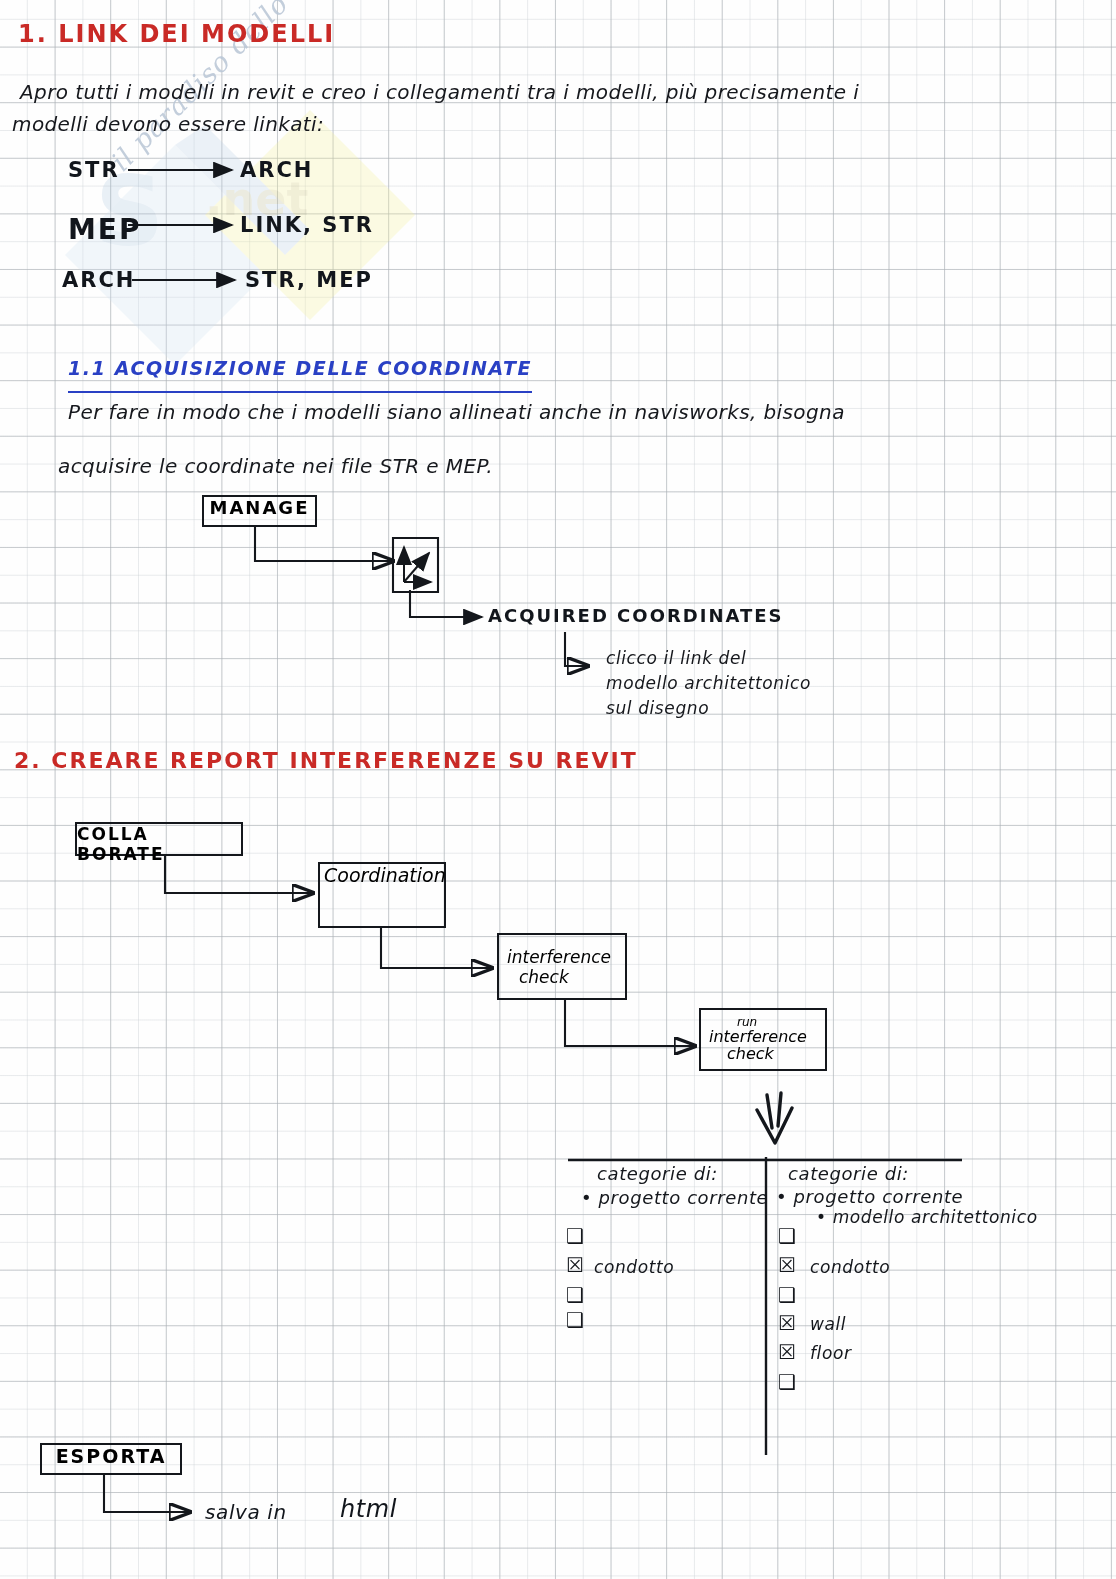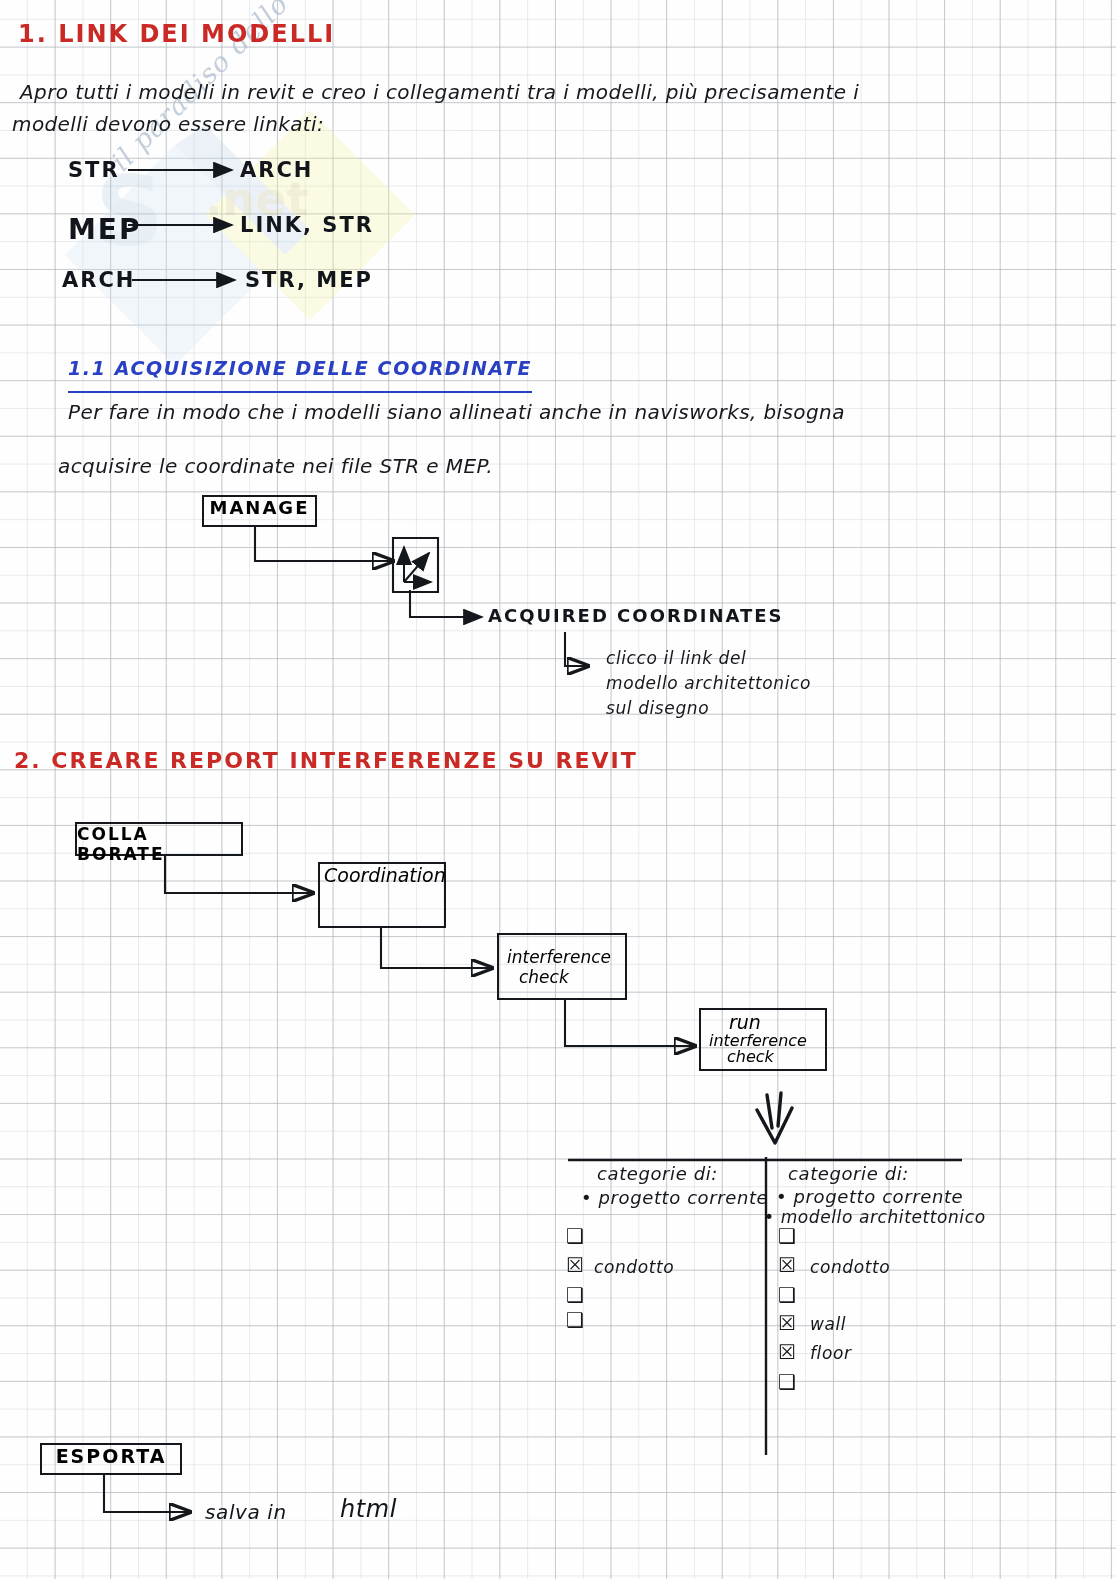--- a/index.html
+++ b/index.html
@@ -171,37 +171,37 @@
   <div class="box" style="left:318px;top:862px;width:128px;height:66px;justify-content:flex-start;padding-left:4px;">
     <span class="hand" style="font-size:19px;">Coordination</span>
   </div>
 
   <div class="box" style="left:497px;top:933px;width:130px;height:67px;flex-direction:column;">
     <span class="hand" style="font-size:17px;align-self:flex-start;padding-left:8px;">interference</span>
     <span class="hand" style="font-size:17px;align-self:flex-start;padding-left:20px;">check</span>
   </div>
 
   <div class="box" style="left:699px;top:1008px;width:128px;height:63px;flex-direction:column;justify-content:center;">
-    <span class="hand" style="font-size:19px;align-self:flex-start;padding-left:28px;line-height:1.05;font-style:italic;">run</span>
+    <span class="hand" style="font-size:12px;align-self:flex-start;padding-left:36px;line-height:1.05;font-style:italic;">run</span>
     <span class="hand" style="font-size:16px;align-self:flex-start;padding-left:8px;line-height:1.05;">interference</span>
     <span class="hand" style="font-size:16px;align-self:flex-start;padding-left:26px;line-height:1.05;">check</span>
   </div>
 
   <div class="ink tbl-head" style="left:597px;top:1163px;">categorie  di:</div>
   <div class="ink tbl-head" style="left:581px;top:1187px;">• progetto   corrente</div>
 
   <div class="chk" style="left:566px;top:1224px;">❑</div>
   <div class="chk" style="left:566px;top:1253px;">☒</div>
   <div class="ink tbl-item" style="left:594px;top:1257px;">condotto</div>
   <div class="chk" style="left:566px;top:1283px;">❑</div>
   <div class="chk" style="left:566px;top:1308px;">❑</div>
 
   <div class="ink tbl-head" style="left:788px;top:1163px;">categorie  di:</div>
   <div class="ink tbl-head" style="left:776px;top:1186px;">• progetto   corrente</div>
-  <div class="ink tbl-head" style="left:764px;top:1207px;font-size:17px;font-style:italic;">• modello   architettonico</div>
+  <div class="ink tbl-head" style="left:816px;top:1207px;font-size:17px;font-style:italic;">• modello   architettonico</div>
 
   <div class="chk" style="left:778px;top:1224px;">❑</div>
   <div class="chk" style="left:778px;top:1253px;">☒</div>
   <div class="ink tbl-item" style="left:810px;top:1257px;">condotto</div>
   <div class="chk" style="left:778px;top:1283px;">❑</div>
   <div class="chk" style="left:778px;top:1311px;">☒</div>
   <div class="ink tbl-item" style="left:810px;top:1314px;">wall</div>
   <div class="chk" style="left:778px;top:1340px;">☒</div>
   <div class="ink tbl-item" style="left:810px;top:1343px;">floor</div>
   <div class="chk" style="left:778px;top:1370px;">❑</div>

